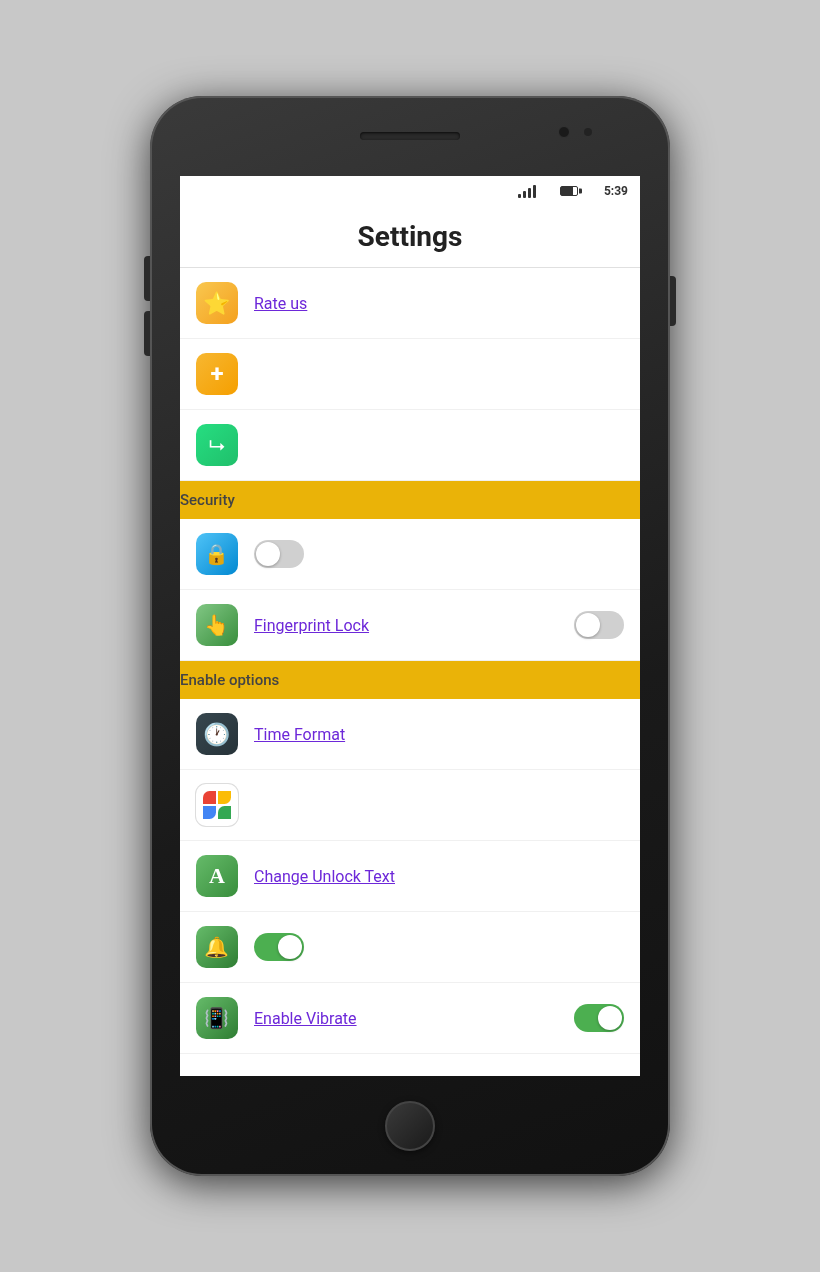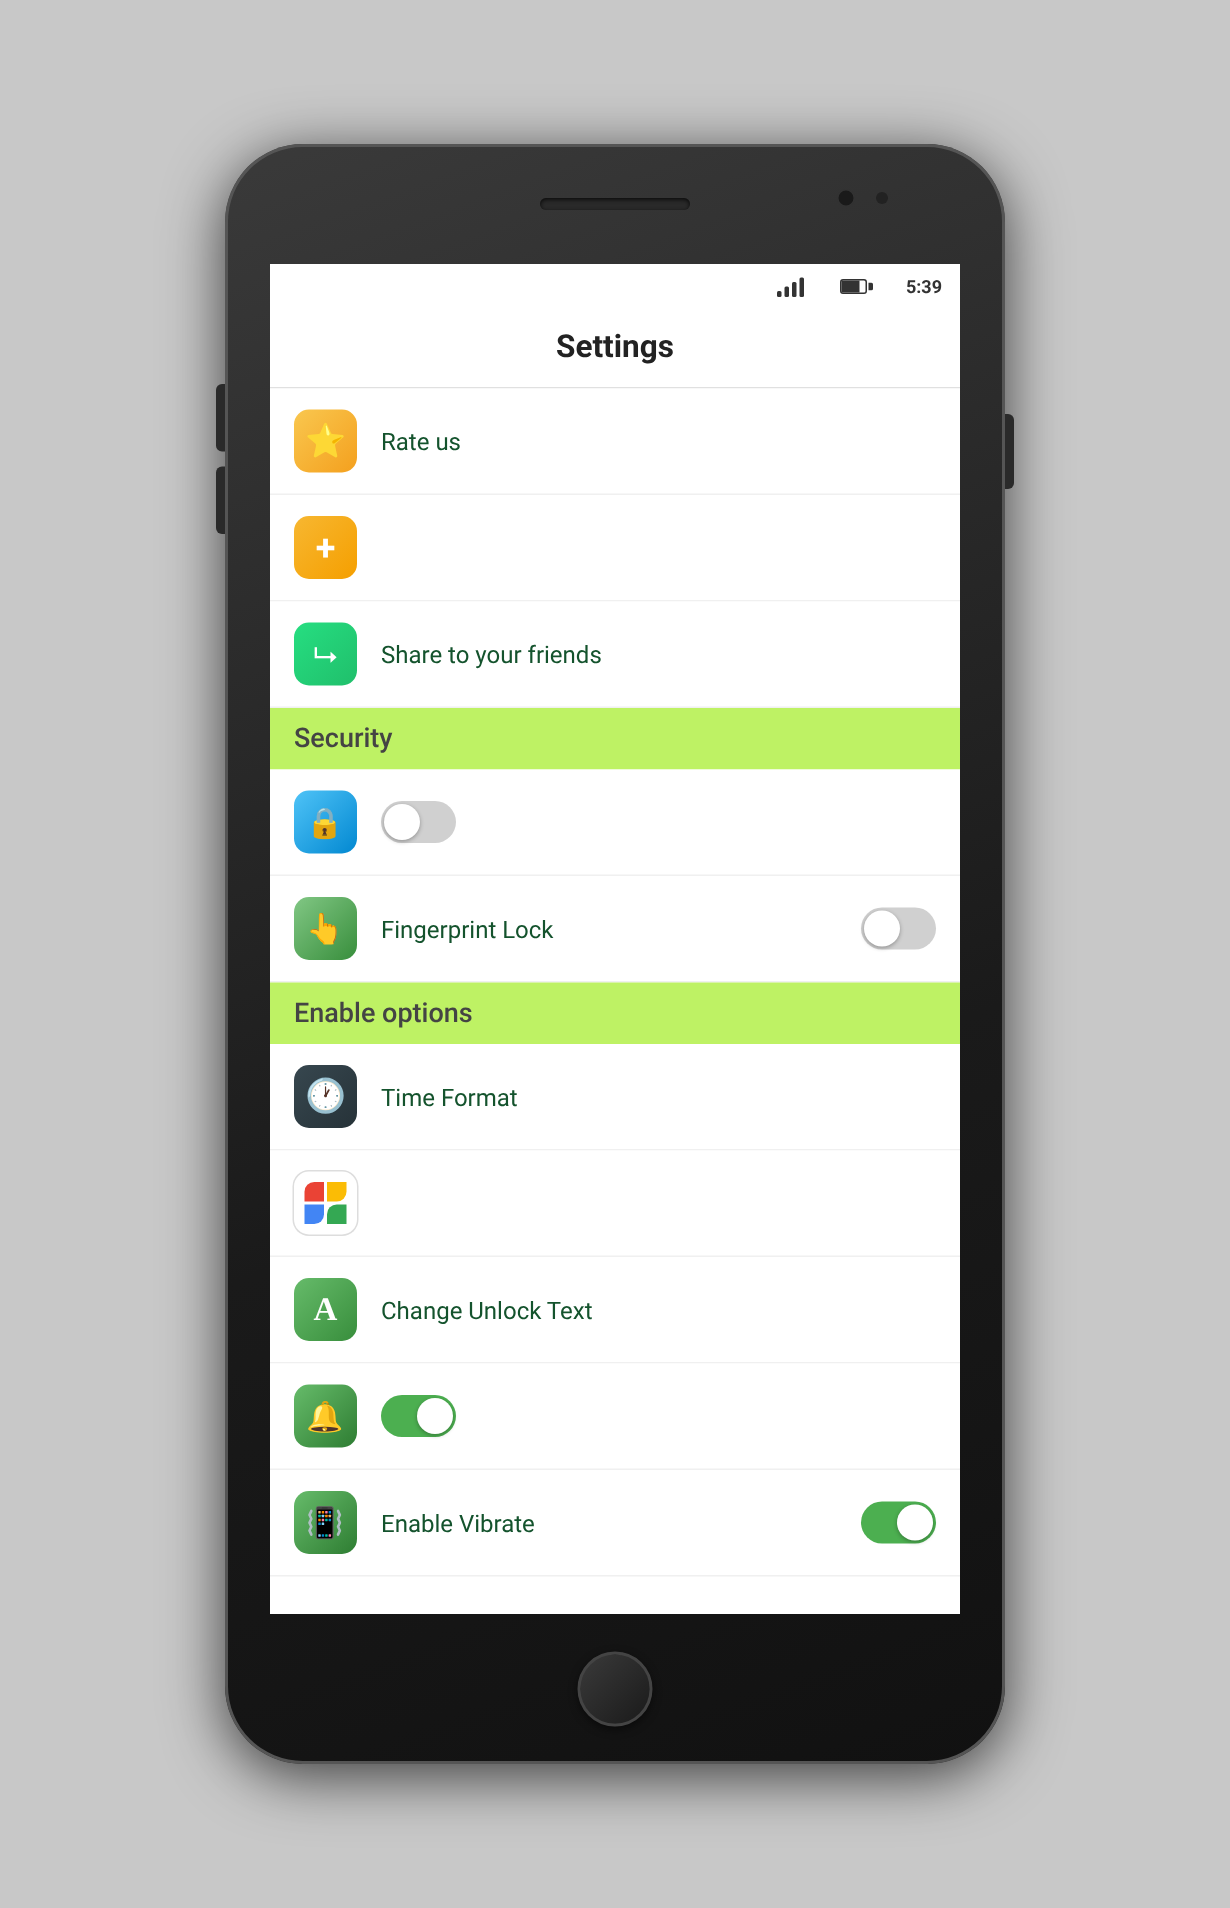--- a/index.html
+++ b/index.html
@@ -127,21 +127,21 @@
     }
 
     
     .app-header {
       background: #fff;
       padding: 14px 16px;
       border-bottom: 1px solid #e0e0e0;
       text-align: center;
     }
     .app-header h1 {
-      font-size: 21px;
+      font-size: 28px;
       font-weight: bold;
       color: #222;
     }
 
     
     .settings-list {
       background: #fff;
       flex: 1;
       overflow-y: auto;
     }
@@ -163,28 +163,29 @@
       align-items: center;
       justify-content: center;
       margin-right: 16px;
       flex-shrink: 0;
       font-size: 20px;
     }
 
     .item-label {
       flex: 1;
       font-size: 16px;
-      color: #14532d;
+      color: #6d28d9;
+      text-decoration: underline;
     }
 
     
     .section-header {
-      background: #bef264;
-      padding: 10px 16px;
-      font-size: 18px;
+      background: #eab308;
+      padding: 10px 0;
+      font-size: 15px;
       font-weight: 500;
       color: #444;
     }
 
     
     .toggle {
       width: 50px;
       height: 28px;
       border-radius: 14px;
       position: relative;
@@ -335,21 +336,20 @@
       <div class="settings-item">
         <div class="item-icon icon-plus">
           <span style="font-size:24px; color:#fff; font-weight:bold;">+</span>
         </div>
       </div>
 
       <div class="settings-item">
         <div class="item-icon icon-share">
           <span style="font-size:20px; color:#fff;">⮡</span>
         </div>
-        <span class="item-label">Share to your friends</span>
       </div>
 
       <div class="section-header">
         <span>Security</span>
       </div>
 
       <div class="settings-item">
         <div class="item-icon icon-passcode">
           <span style="font-size:20px;">🔒</span>
         </div>

